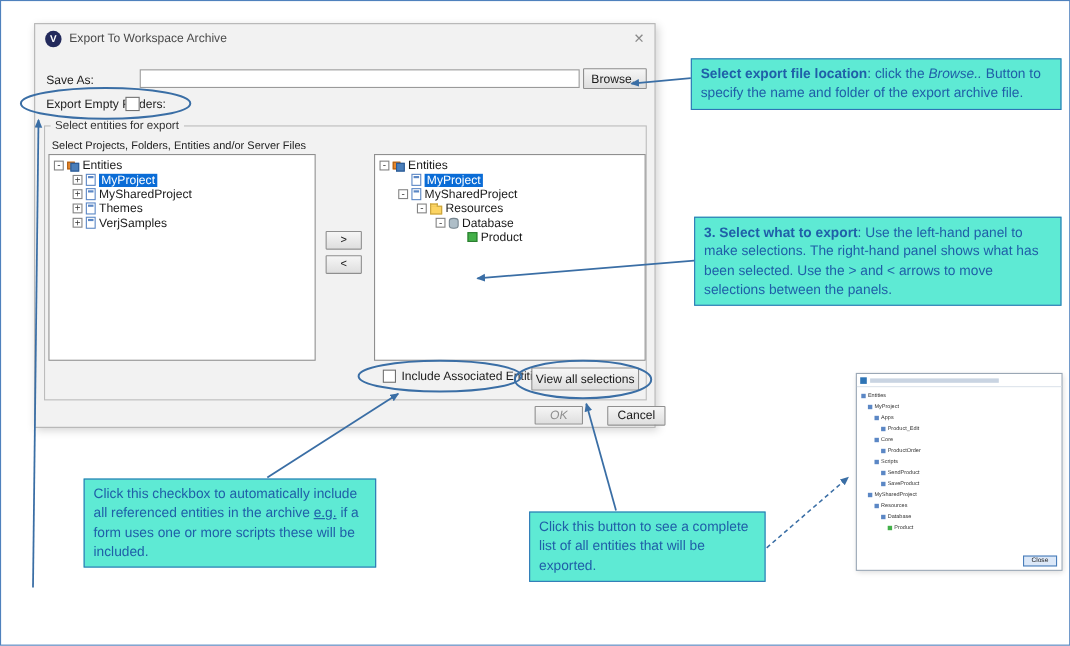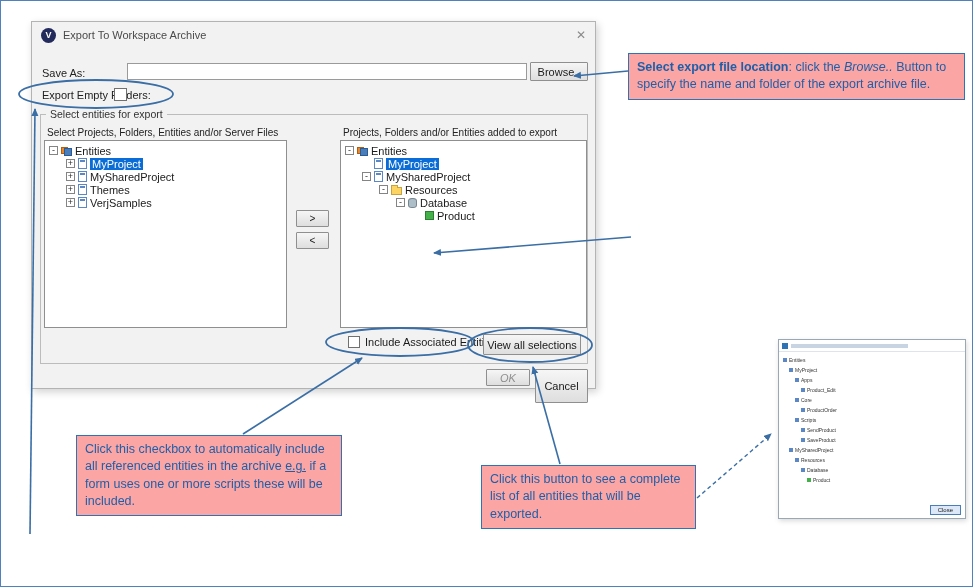--- a/index.html
+++ b/index.html
@@ -48,24 +48,24 @@
   .product-icon { width: 9px; height: 9px; background: #43b049; border: 1px solid #2c7d31; }
   .sel .lbl { background: #0a6cd6; color: #fff; padding: 0 2px; }
 
   .move-btn { position: absolute; width: 33px; height: 17px; font-size: 10px; }
   .mv-r { left: 264px; top: 188px; } .mv-l { left: 264px; top: 210px; }
 
   .include-row { position: absolute; left: 316px; top: 314px; display: flex; align-items: center; font-size: 11px; color: #1a1a1a; }
   .include-row .cb { width: 12px; height: 12px; margin-right: 5px; }
   .viewall-btn { position: absolute; left: 451px; top: 312px; width: 98px; height: 21px; }
   .ok-btn { position: absolute; left: 454px; top: 347px; width: 44px; height: 17px; color: #8e8e8e; font-style: italic; }
-  .cancel-btn { position: absolute; left: 503px; top: 347px; width: 53px; height: 34px; }
-
-  
-  .callout { position: absolute; border: 1.6px solid #2e74b5; background: #fca5a5; color: #1f5fa8;
+  .cancel-btn { position: absolute; left: 520px; top: 347px; width: 53px; height: 18px; }
+
+  
+  .callout { position: absolute; border: 1.6px solid #2e74b5; background: #5eead4; color: #1f5fa8;
              font-size: 12.5px; line-height: 1.38; padding: 5px 8px; z-index: 2; }
   .callout b { font-weight: bold; } .callout i { font-style: italic; } .callout u { text-decoration: underline; }
   #c1 { left: 627px; top: 52px;  width: 337px; }
   #c2 { left: 630px; top: 196px; width: 334px; }
   #c3 { left: 75px;  top: 434px; width: 266px; }
   #c4 { left: 10px;  top: 534px; width: 322px; }
   #c5 { left: 480px; top: 464px; width: 215px; }
 
   
   .thumb { position: absolute; left: 777px; top: 338px; width: 188px; height: 180px; background: #fff;
@@ -100,21 +100,20 @@
     <button class="btn browse-btn">Browse..</button>
 
     <span class="lab" style="left:10px; top:67px;">Export Empty Folders:</span>
     <span class="cb empty-cb"></span>
 
     <fieldset class="group">
       <legend>Select entities for export</legend>
     </fieldset>
 
     <span class="panel-label" style="left:15px; top:105px;">Select Projects, Folders, Entities and/or Server Files</span>
-    <span class="panel-label" style="left:311px; top:105px;">Projects, Folders and/or Entities added to export</span>
 
     <div class="panel left-panel">
       <div class="trow d0">
         <span class="exp">-</span>
         <span class="icon entities-icon"></span>
         <span class="lbl">Entities</span>
       </div>
       <div class="trow d1 sel">
         <span class="exp">+</span>
         <span class="icon project-icon"></span>
@@ -180,20 +179,23 @@
     <button class="btn viewall-btn">View all selections</button>
 
     <button class="btn ok-btn">OK</button>
     <button class="btn cancel-btn">Cancel</button>
   </div>
 
   <div class="callout" id="c1">
     <b>Select export file location</b><span>: click the </span><i>Browse..</i><span> Button to specify the name and folder of the export archive file.</span>
   </div>
 
+  <div class="callout" id="c2">
+    <b>3. Select what to export</b><span>: Use the left-hand panel to make selections. The right-hand panel shows what has been selected. Use the &gt; and &lt; arrows to move selections between the panels.</span>
+  </div>
 
   <div class="callout" id="c3">
     <span>Click this checkbox to automatically include all referenced entities in the archive </span><u>e.g.</u><span> if a form uses one or more scripts these will be included.</span>
   </div>
 
 
   <div class="callout" id="c5">
     <span>Click this button to see a complete list of all entities that will be exported.</span>
   </div>
 

